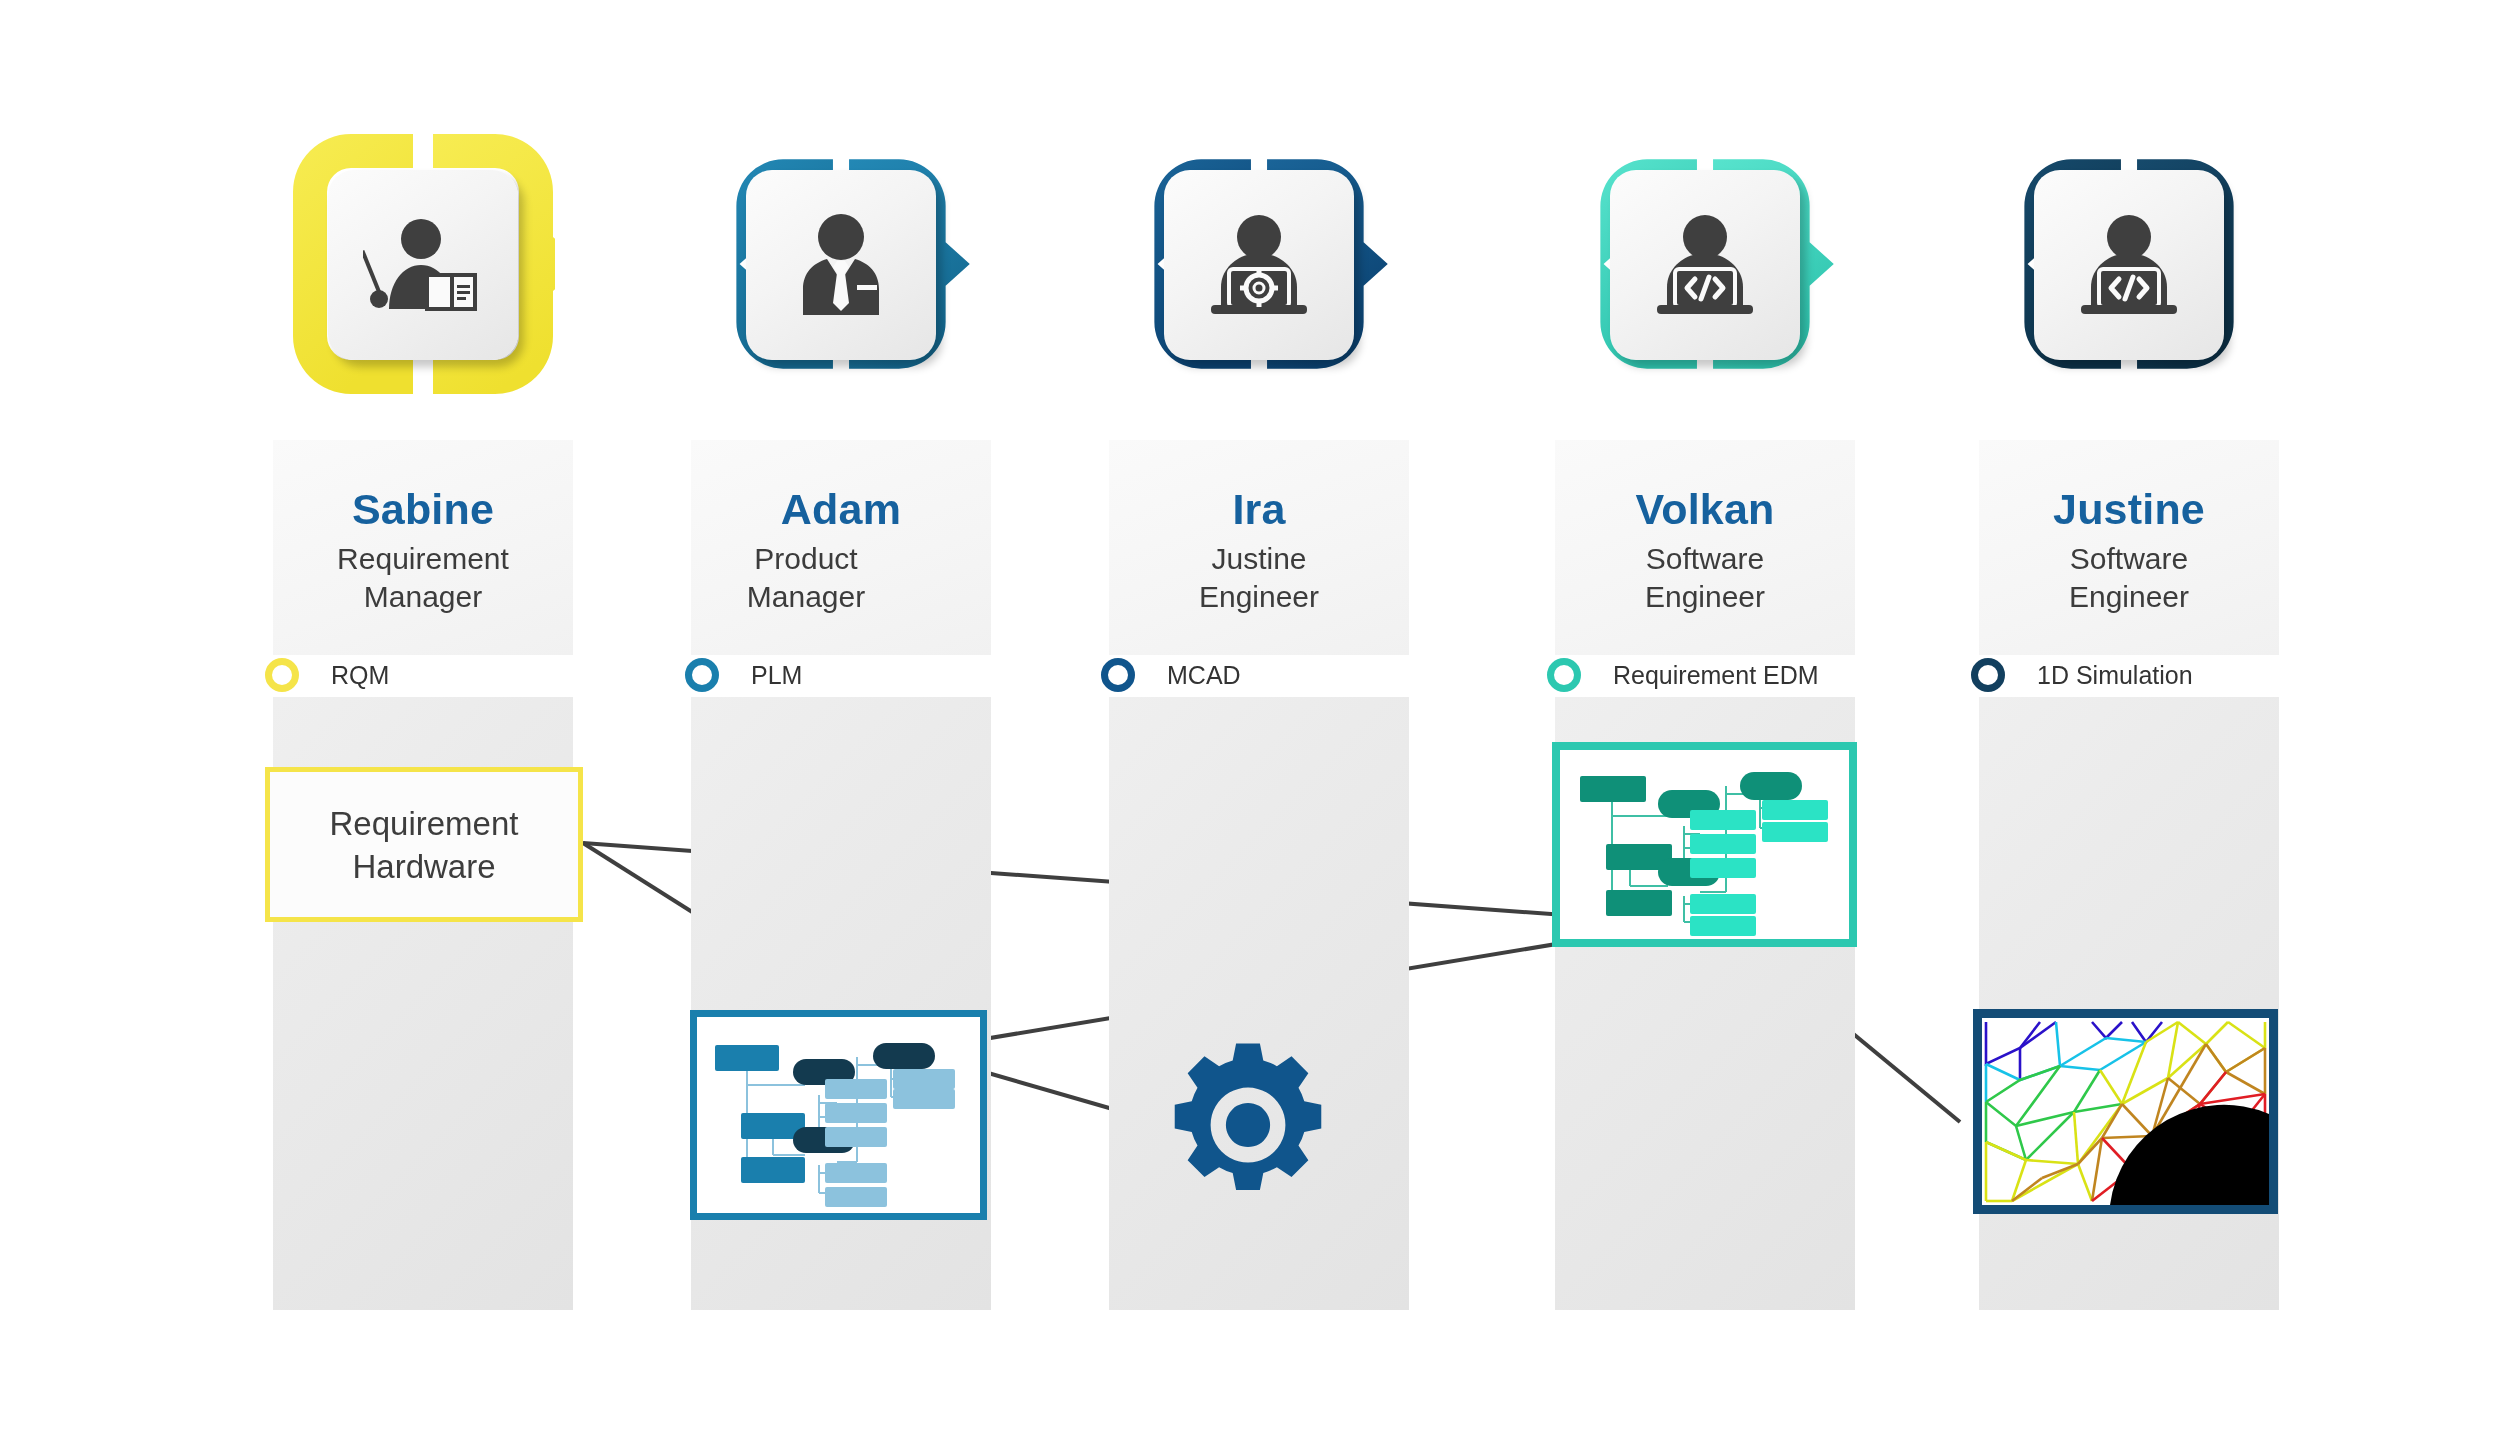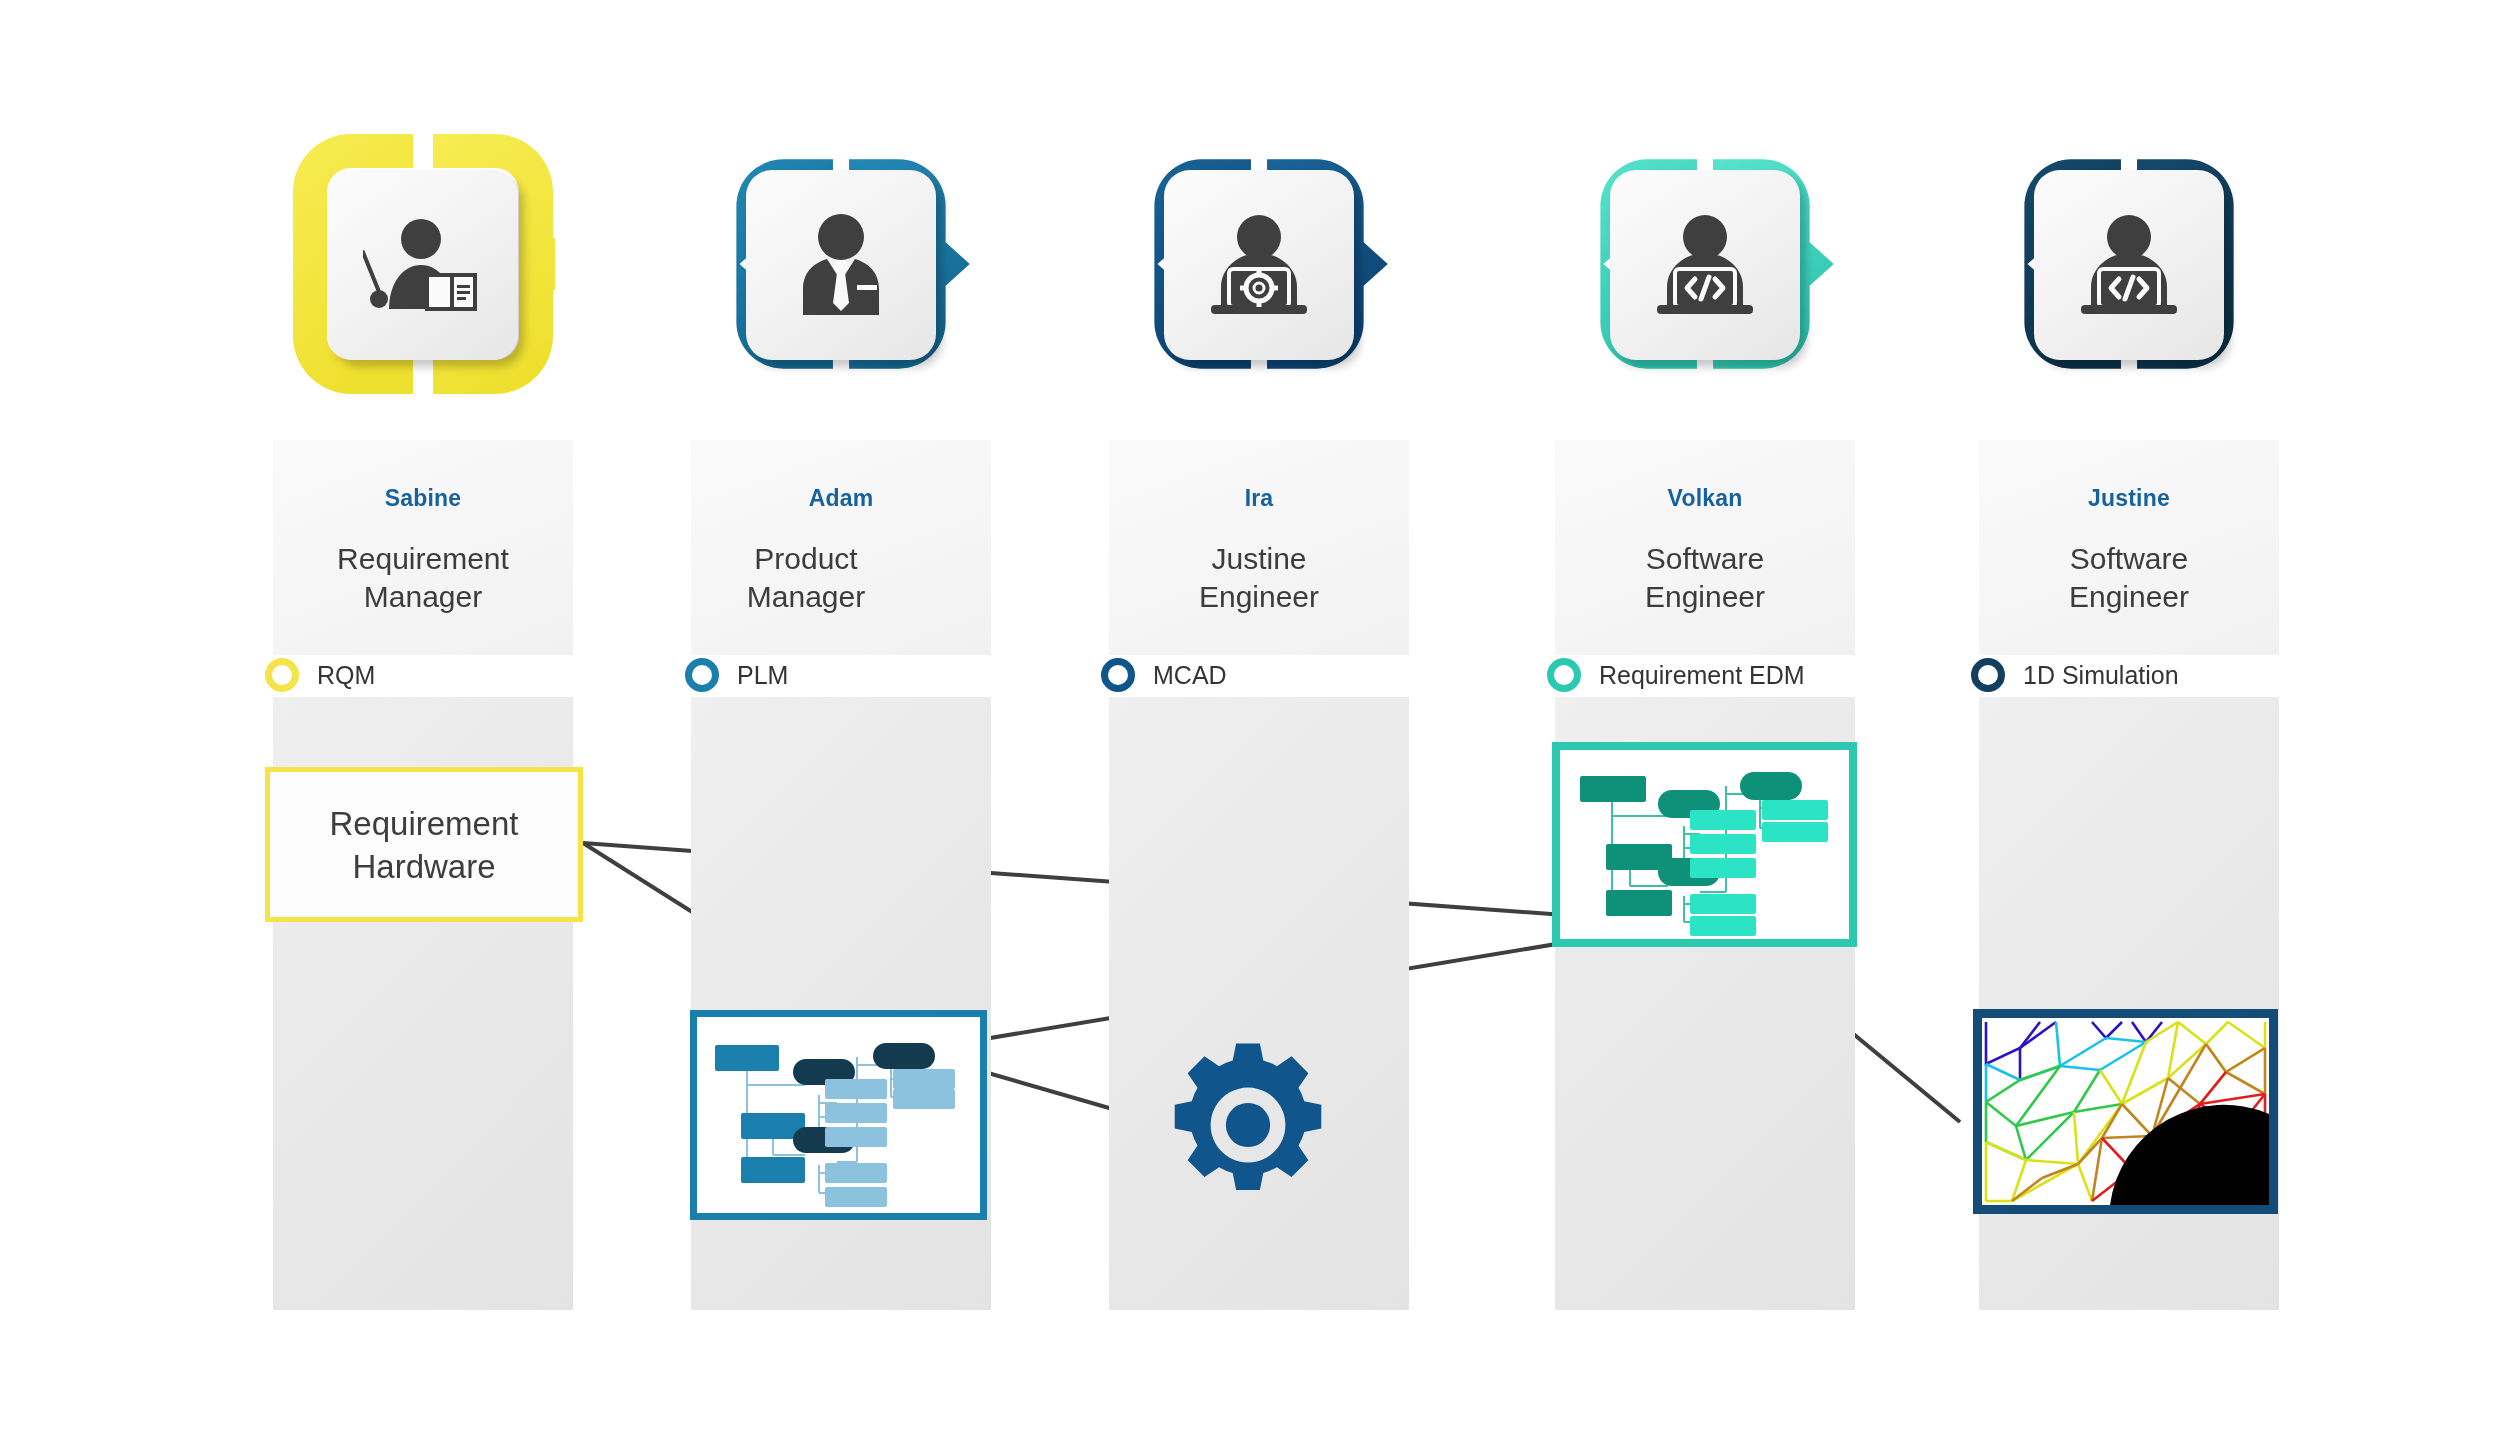--- a/index.html
+++ b/index.html
@@ -25,26 +25,26 @@
   .frame{position:absolute;left:18px;top:0;width:264px;height:264px;}
   .frame svg{display:block;}
   .tile{position:absolute;left:55px;top:38px;width:190px;height:190px;border-radius:26px;
         background:linear-gradient(145deg,#fcfcfc 0%,#f4f4f4 42%,#e6e6e6 100%);
         box-shadow:6px 7px 9px rgba(0,0,0,.22);
         display:flex;align-items:center;justify-content:center;}
   .tile svg{display:block;}
 
   
   .name{position:absolute;top:485px;width:300px;text-align:center;
-        font-size:23px;font-weight:bold;color:#16619e;letter-spacing:.2px;}
+        font-size:43px;font-weight:bold;color:#16619e;letter-spacing:.2px;}
   .role{position:absolute;top:540px;width:300px;text-align:center;
         font-size:30px;line-height:38px;color:#3c3c3c;font-weight:400;}
 
   
-  .tool{position:absolute;top:655px;display:flex;align-items:center;gap:18px;height:40px;}
+  .tool{position:absolute;top:655px;display:flex;align-items:center;gap:32px;height:40px;}
   .ring{width:34px;height:34px;border-radius:50%;box-sizing:border-box;background:transparent;flex:0 0 auto;}
   .tool-label{font-size:25px;color:#333;white-space:nowrap;}
 
   
   .artifact{position:absolute;}
   .req-box{box-sizing:border-box;border:5px solid #f5e449;background:#fcfcfc;
            display:flex;align-items:center;justify-content:center;text-align:center;
            font-size:33px;line-height:43px;color:#3d3d3d;}
   .diag-box{box-sizing:border-box;background:#ffffff;}
   .mesh-box{box-sizing:border-box;border:9px solid #134c76;background:#ffffff;overflow:hidden;}

